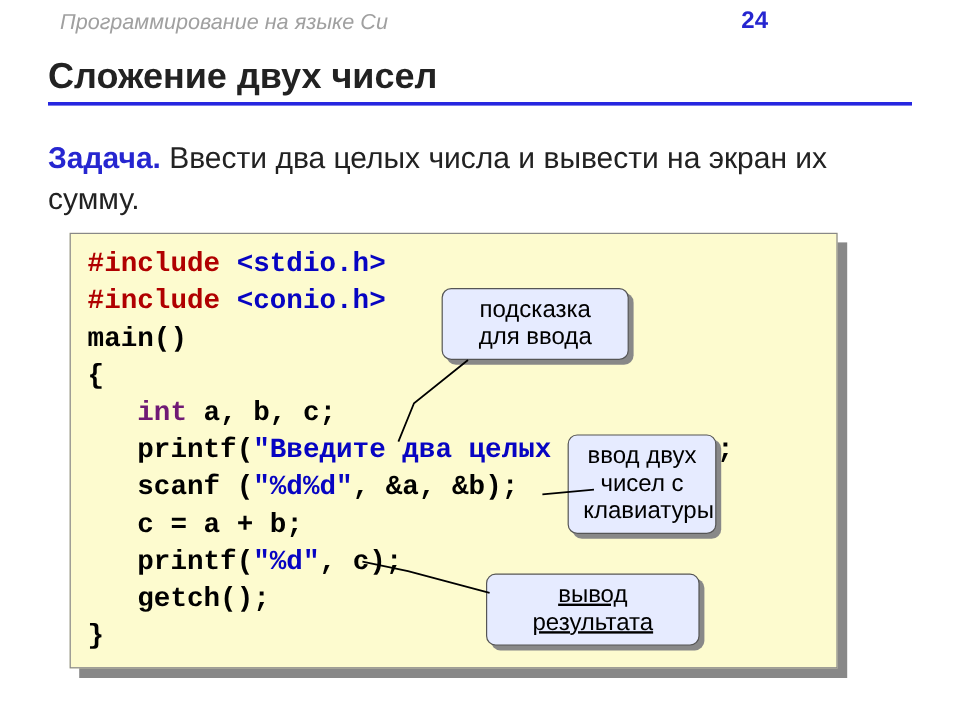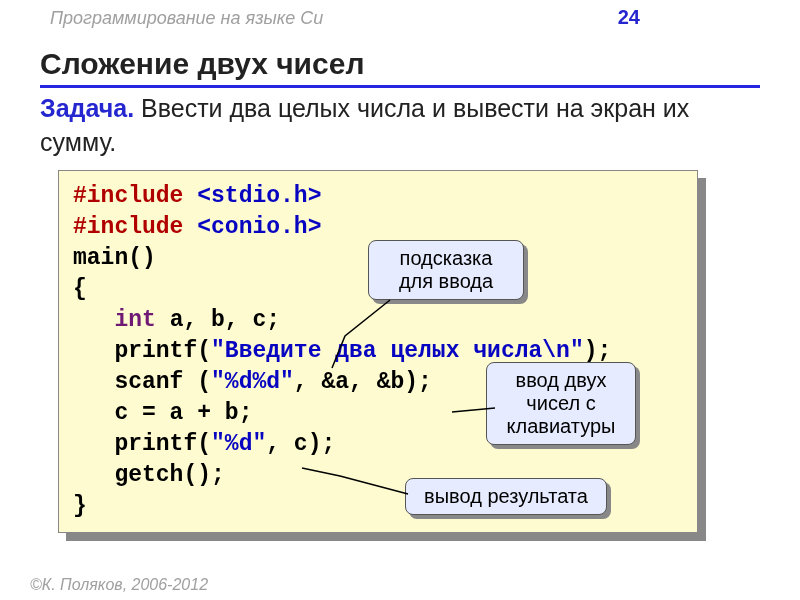--- a/index.html
+++ b/index.html
@@ -31,21 +31,21 @@
   }
   .title {
     margin: 16px 40px 0 40px;
     padding-bottom: 4px;
     font-size: 30px;
     font-weight: bold;
     color: #222;
     border-bottom: 3px solid #2626e0;
   }
   .content {
-    padding: 4px 40px 0 40px;
+    padding: 28px 40px 0 40px;
   }
   .task-line {
     font-size: 25px;
     color: #222;
     line-height: 1.35;
     margin-bottom: 10px;
   }
   .task-label {
     color: #2626d0;
     font-weight: bold;
@@ -145,25 +145,24 @@
 <span>   getch();</span>
 <span>}</span></div>
   </div>
 </div>
 
 <div class="callout" style="top:240px; left:368px; width:156px;">подсказка для ввода</div>
 <svg class="connector" style="top:298px; left:330px;" width="80" height="80">
   <polyline points="60,2 15,38 2,70" fill="none" stroke="#000" stroke-width="1.5"></polyline>
 </svg>
 
-<div class="callout" style="top:362px; left:486px; width:150px;">ввод двух чисел с клавиатуры</div>
+<div class="callout" style="top:362px; left:473px; width:124px;">ввод двух чисел с клавиатуры</div>
 <svg class="connector" style="top:398px; left:450px;" width="50" height="20">
   <polyline points="45,10 2,14" fill="none" stroke="#000" stroke-width="1.5"></polyline>
 </svg>
 
-<div class="callout" style="top:478px; left:405px; width:202px;">вывод результата</div>
+<div class="callout" style="top:478px; left:405px; width:178px;text-decoration:underline;">вывод результата</div>
 <svg class="connector" style="top:466px; left:300px;" width="120" height="44">
   <polyline points="108,28 40,10 2,2" fill="none" stroke="#000" stroke-width="1.5"></polyline>
 </svg>
 
 <div class="footer">
-  <div>©К. Поляков, 2006-2012</div>
 </div>
 
 </body></html>

